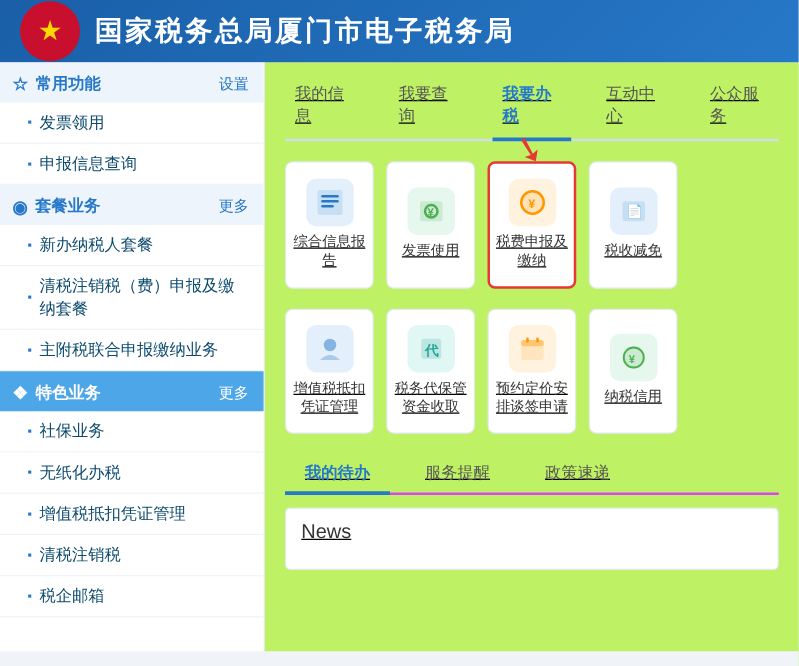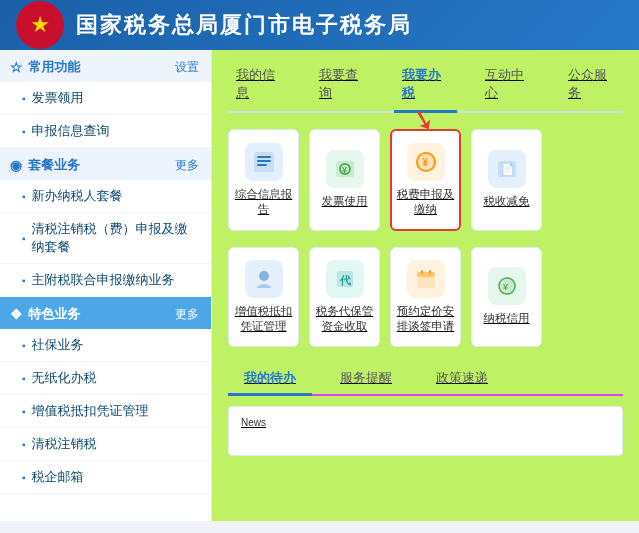--- a/index.html
+++ b/index.html
@@ -208,21 +208,21 @@
     }
 
     
     .news-area {
       background: #fff;
       border: 1px solid #e0e8f0;
       border-radius: 4px;
       padding: 10px 12px;
       min-height: 50px;
       color: #333;
-      font-size: 10px;
+      font-size: 16px;
     }
   </style>
 </head>
 <body>
 
 <div class="header">
   <div class="header-logo"></div>
   <div class="header-title">国家税务总局厦门市电子税务局</div>
 </div>
 

